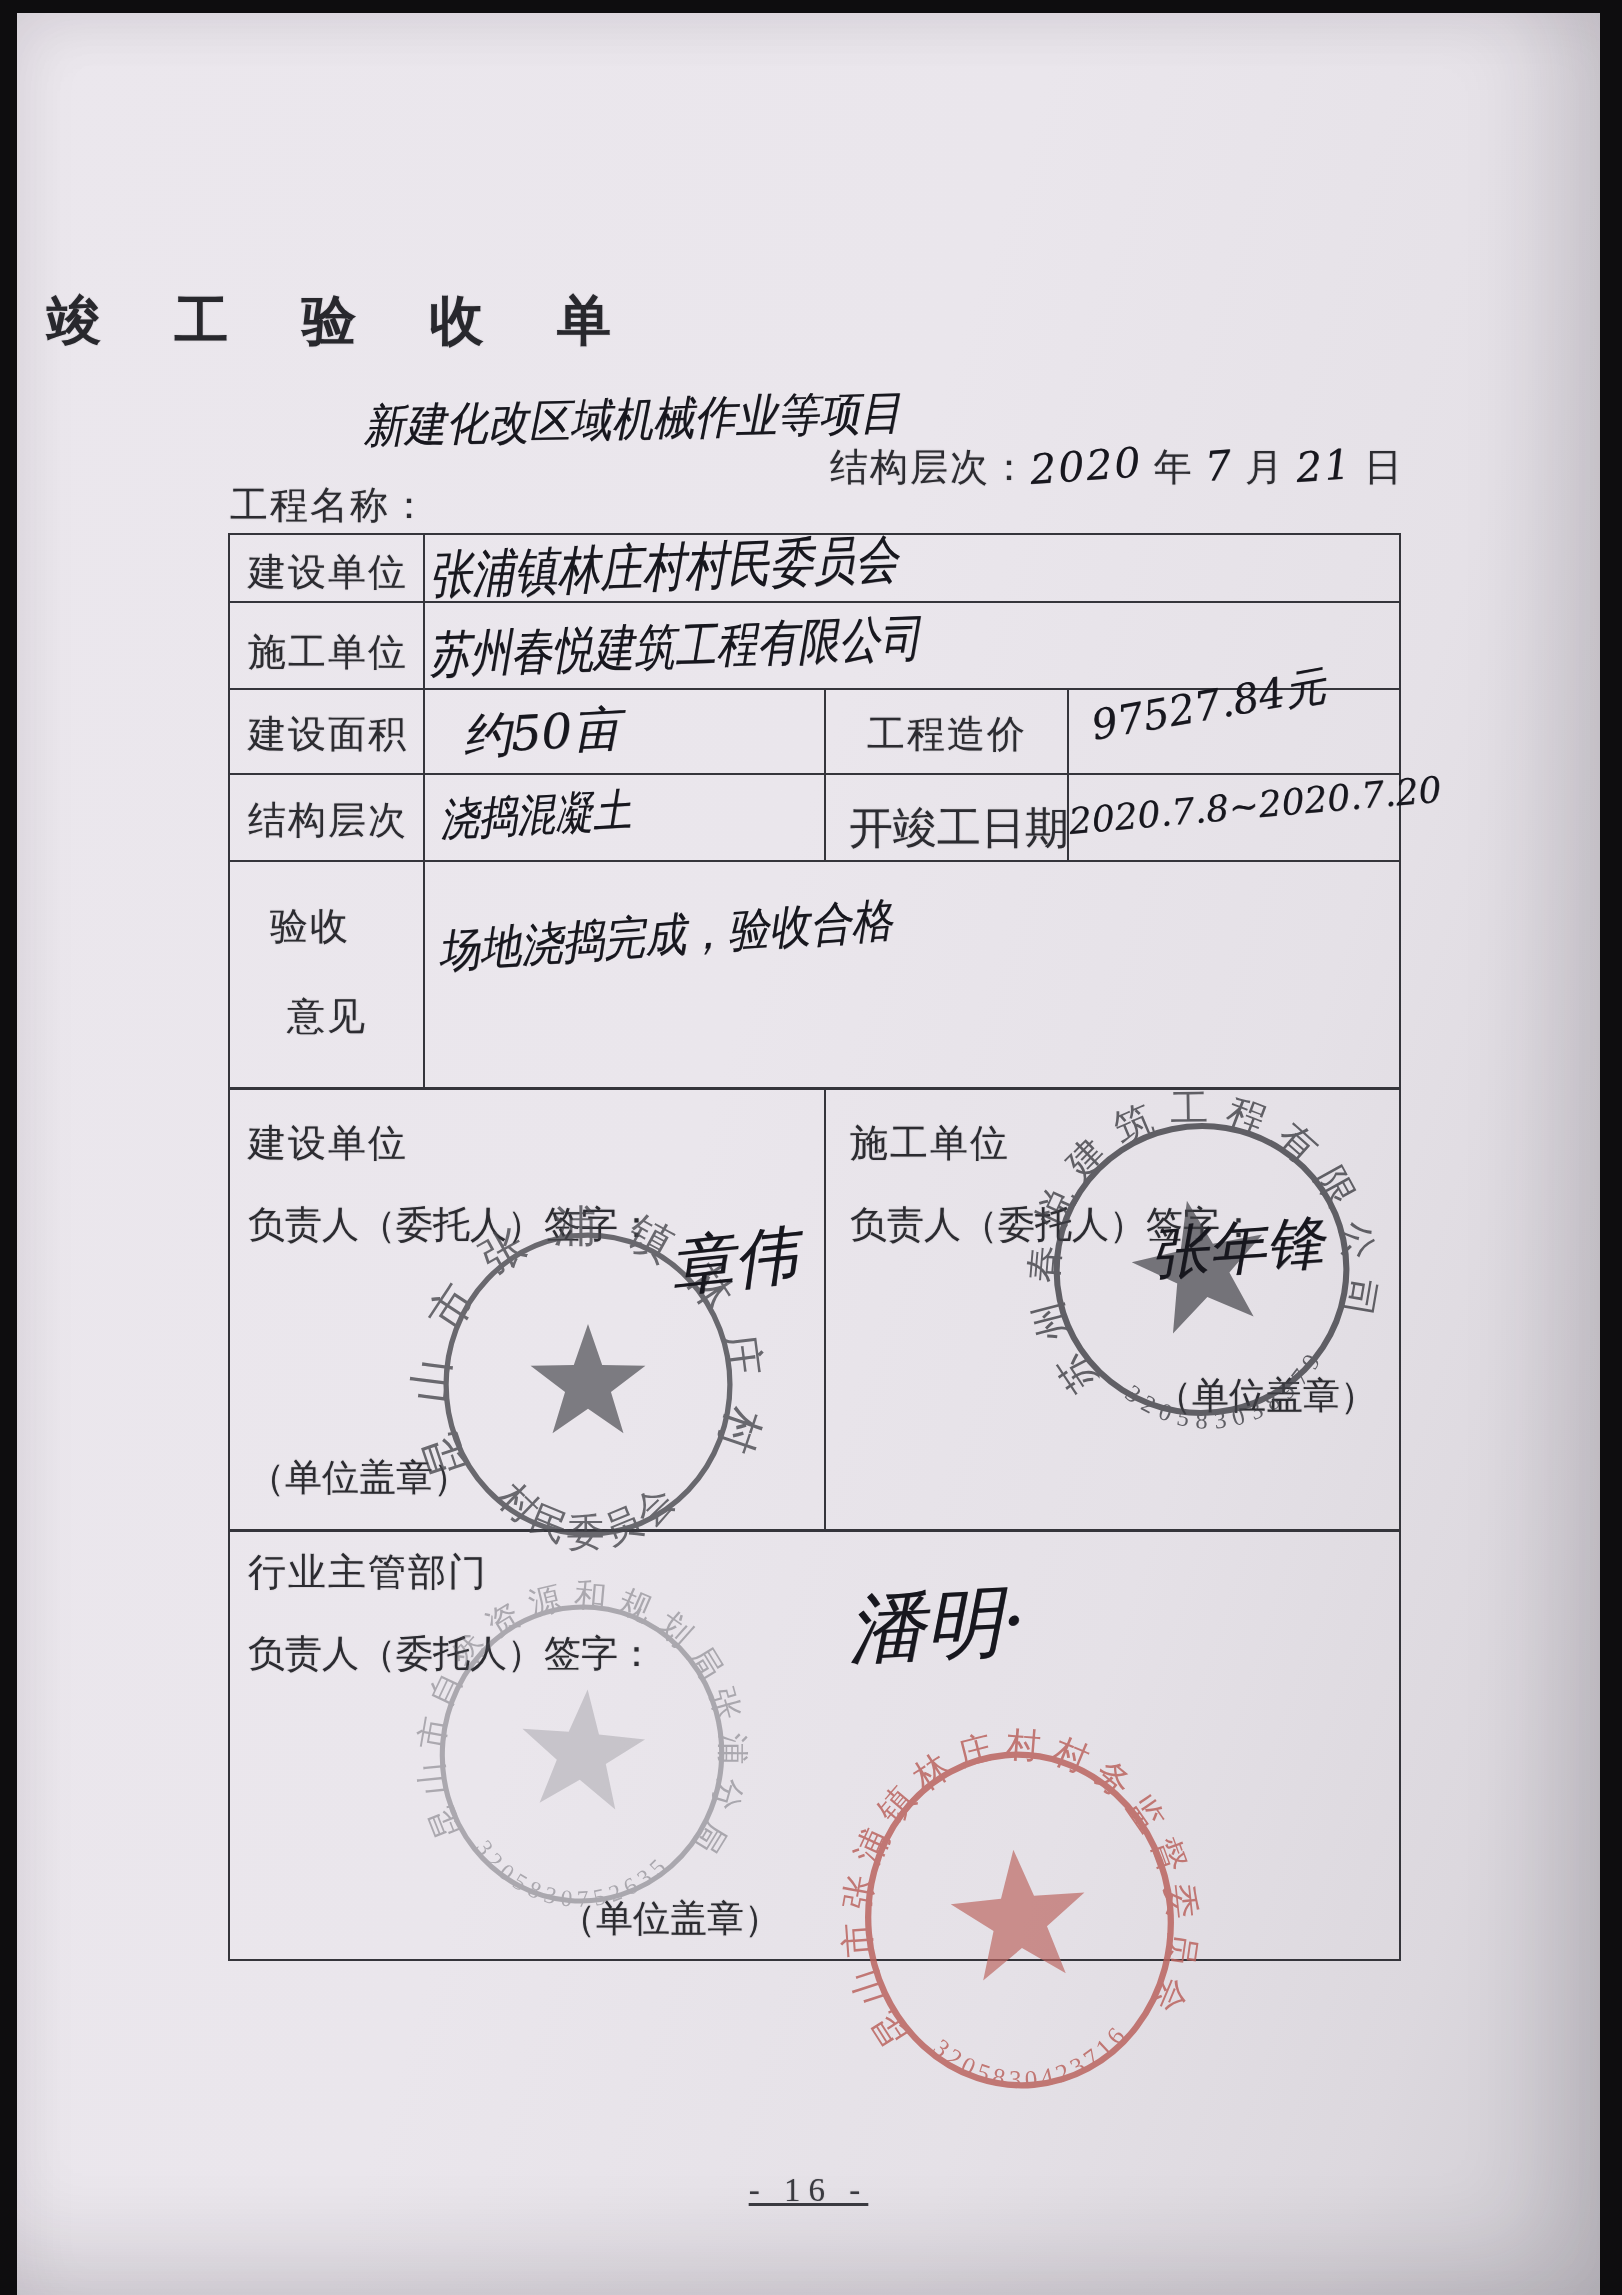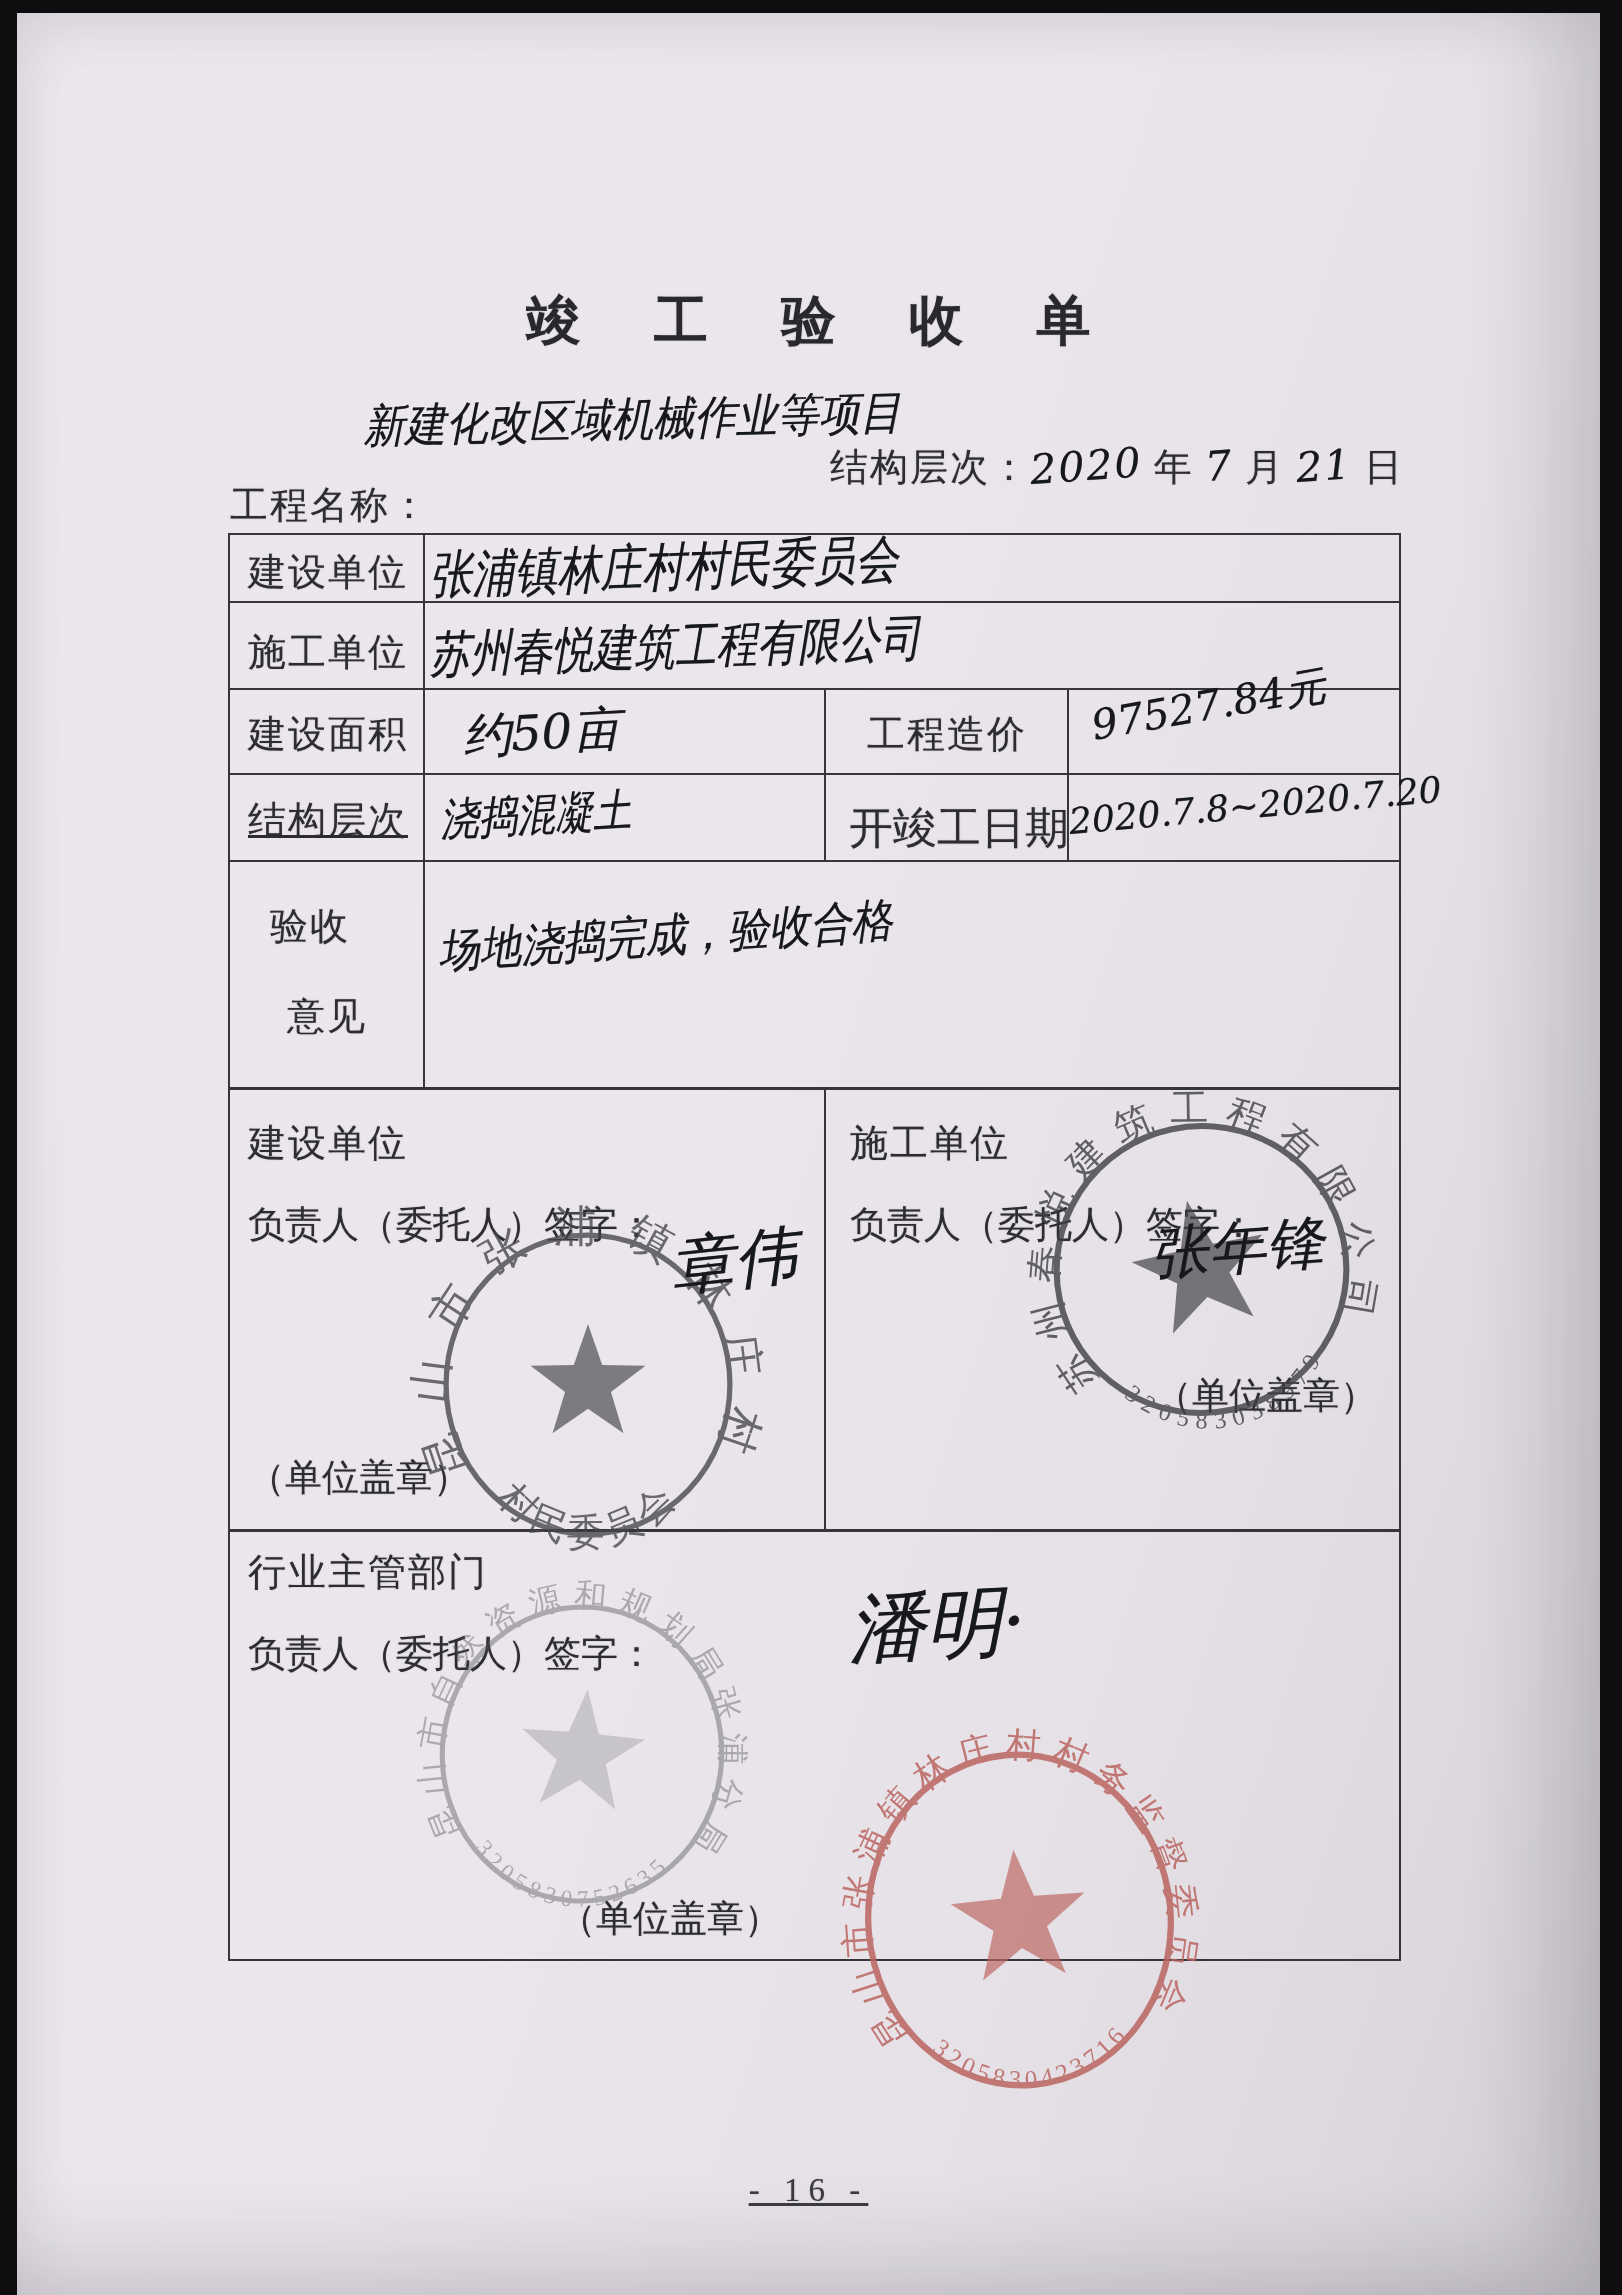--- a/index.html
+++ b/index.html
@@ -16,21 +16,20 @@
     box-shadow:inset -46px -33px 93px rgba(30,25,40,.16), inset 16.5px 13.2px 53px rgba(30,25,40,.05);
   }
   .print{
     position:absolute;
     color:#2c2c31;
     white-space:nowrap;
     text-shadow:0 0 1.3px rgba(44,44,49,.38);
   }
   .title{
     left:17px;top:285px;width:1583px;
-    text-align:center;
     font-size:54px;font-weight:bold;
     letter-spacing:30px;text-indent:30px;
     color:#28282d;
   }
   .lbl{font-size:38px;letter-spacing:2px;}
   .small{font-size:37px;}
   .hand{
     position:absolute;
     font-family:"DejaVu Serif", serif;
     font-style:italic;
@@ -89,21 +88,21 @@
 <div class="line" style="left:228px;top:1529px;width:1171px;height:2.6px;"></div>
 <div class="line" style="left:423px;top:533px;width:2px;height:556px;"></div>
 <div class="line" style="left:824px;top:688px;width:2px;height:174px;"></div>
 <div class="line" style="left:1067px;top:688px;width:2px;height:174px;"></div>
 <div class="line" style="left:824px;top:1087px;width:2px;height:445px;"></div>
 
 <div class="print lbl" style="left:248px;top:547px;">建设单位</div>
 <div class="print lbl" style="left:248px;top:627px;">施工单位</div>
 <div class="print lbl" style="left:248px;top:709px;">建设面积</div>
 <div class="print lbl" style="left:867px;top:709px;">工程造价</div>
-<div class="print lbl" style="left:248px;top:795px;text-decoration:underline;">结构层次</div>
+<div class="print lbl" style="left:248px;top:795px;">结构层次</div>
 <div class="print" style="left:849px;top:799px;font-size:44px;">开竣工日期</div>
 <div class="print lbl" style="left:270px;top:901px;">验收</div>
 <div class="print lbl" style="left:287px;top:991px;">意见</div>
 
 <div class="print lbl" style="left:248px;top:1118px;">建设单位</div>
 <div class="print small" style="left:248px;top:1200px;">负责人（委托人）签字：</div>
 <div class="print small" style="left:248px;top:1453px;">（单位盖章）</div>
 
 <div class="print lbl" style="left:850px;top:1118px;">施工单位</div>
 <div class="print small" style="left:850px;top:1200px;">负责人（委托人）签字：</div>

